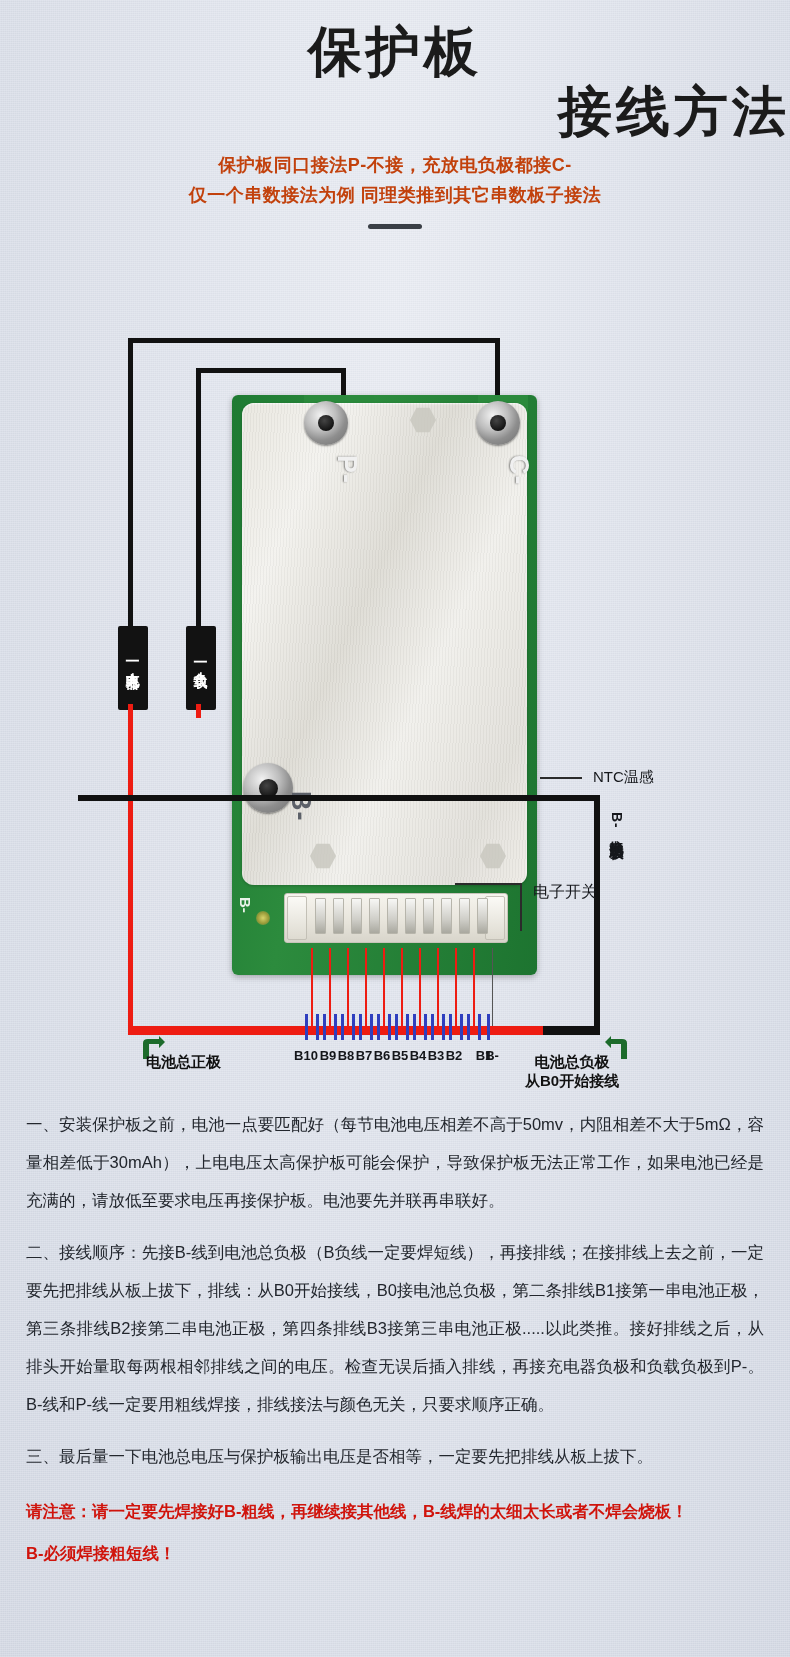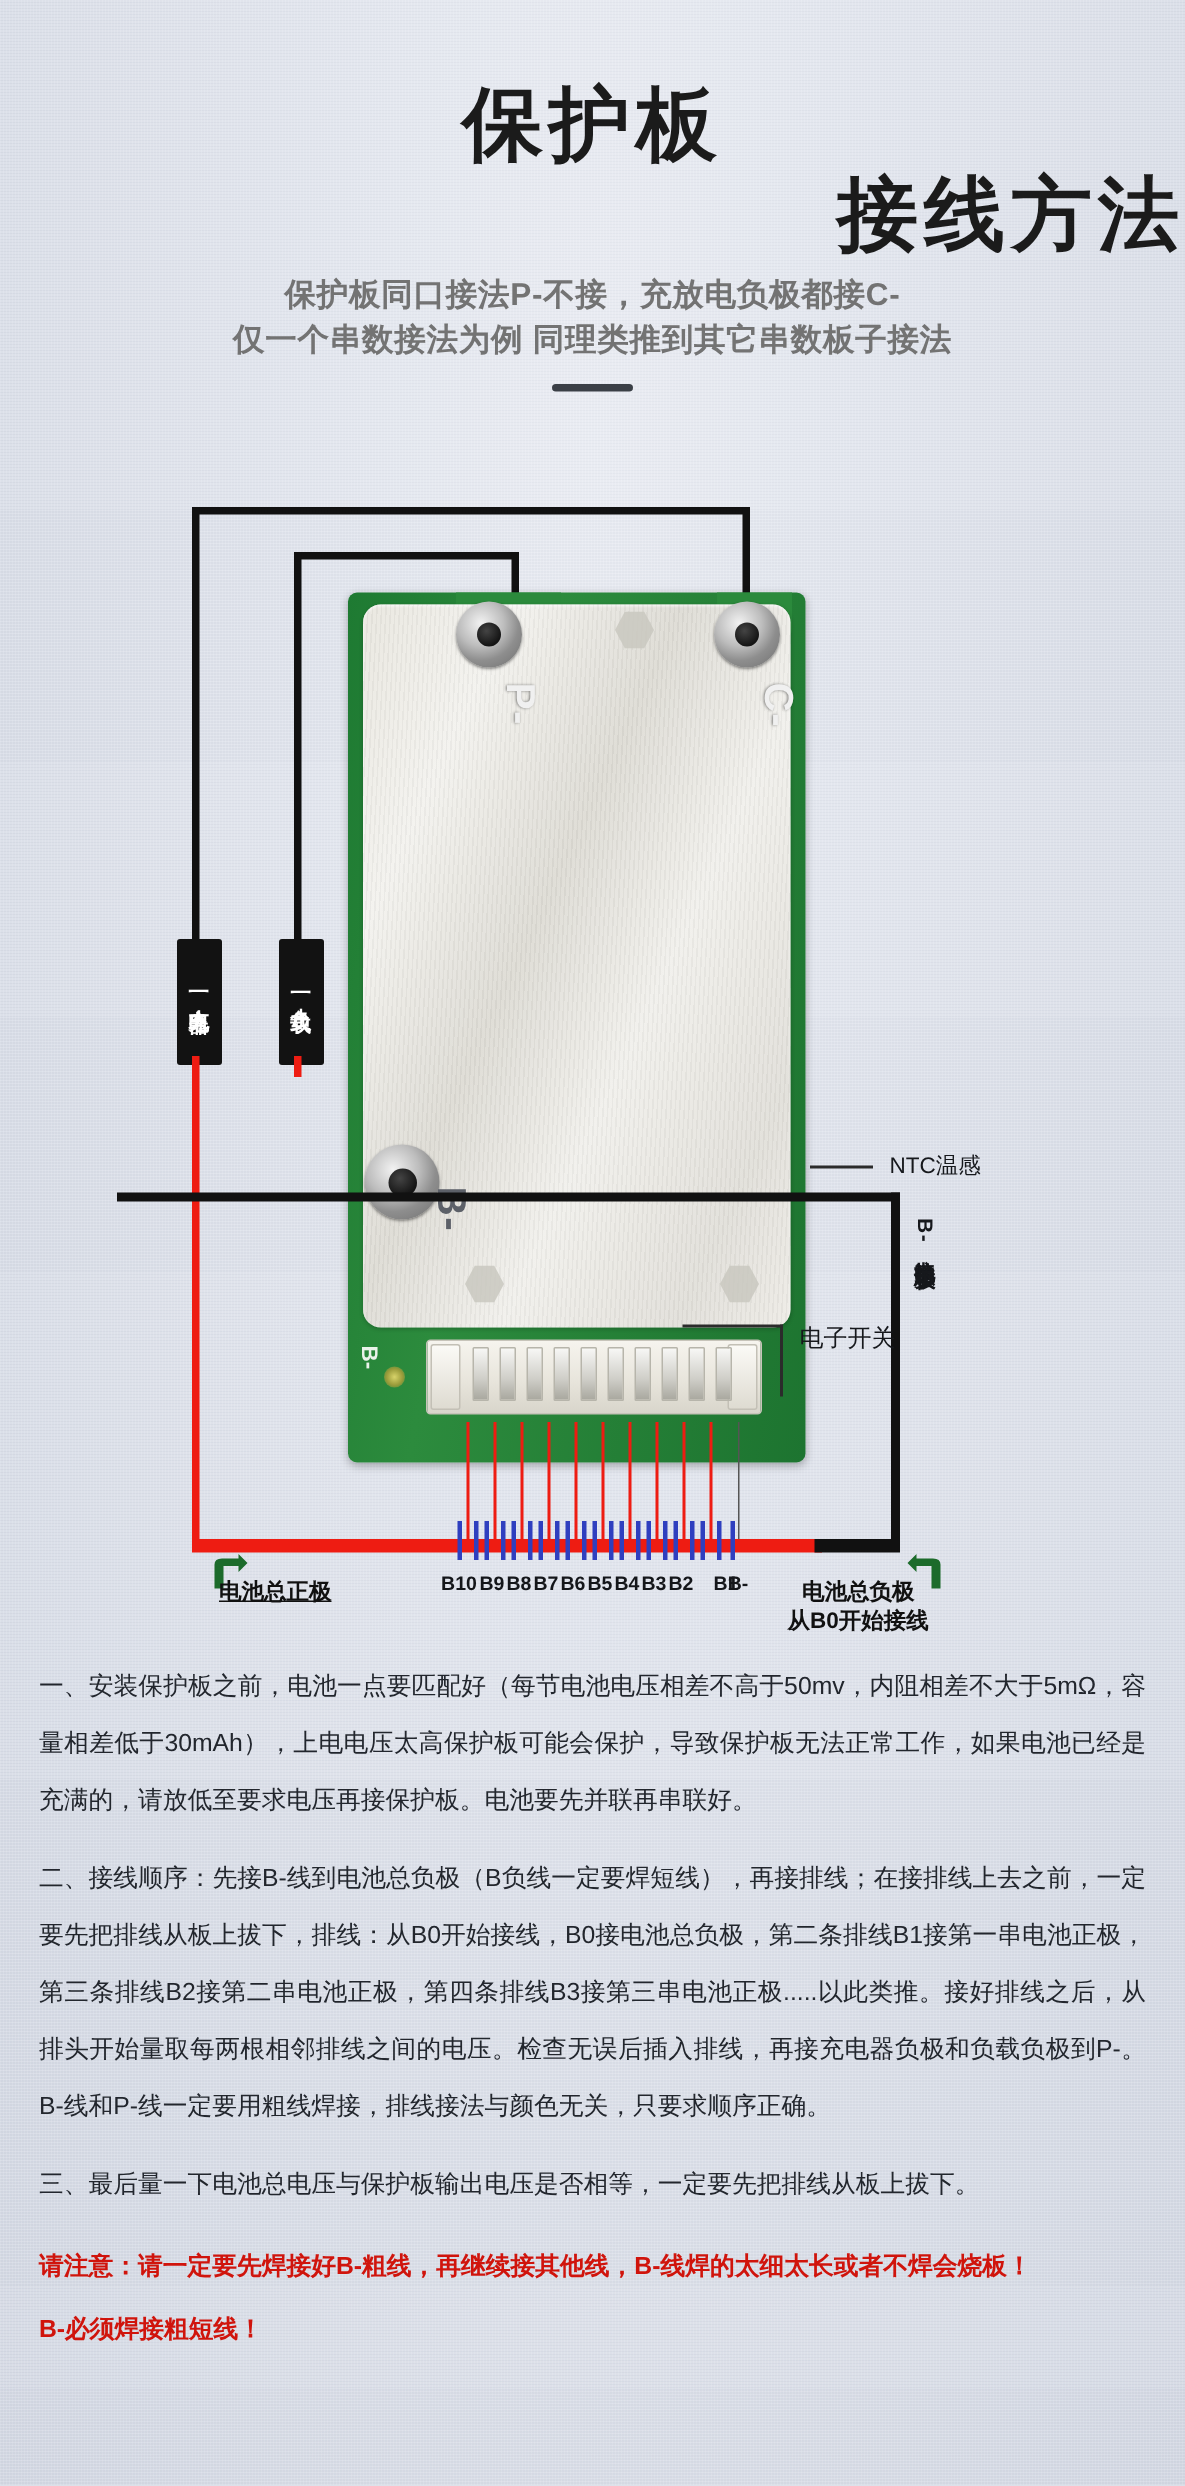--- a/index.html
+++ b/index.html
@@ -19,24 +19,24 @@
       repeating-linear-gradient(0deg, rgba(255,255,255,.22) 0 1px, rgba(0,0,0,.02) 1px 2px),
       repeating-linear-gradient(90deg, rgba(255,255,255,.14) 0 1px, rgba(0,0,0,.02) 1px 2px);
   }
 
   
   .header{position:absolute;left:0;top:0;width:790px;text-align:center;}
   .title-1,.title-2{
     font-weight:bold;color:#1b1b1b;letter-spacing:4px;
     font-size:54px;line-height:62px;
   }
-  .title-1{margin-top:52px;}
+  .title-1{margin-top:20px;}
   .title-2{margin-top:-2px;text-align:right;}
   .sub{
-    color:#737373;font-weight:bold;font-size:21px;line-height:30px;
+    color:#c2410c;font-weight:bold;font-size:18px;line-height:30px;
     margin-top:8px;letter-spacing:.5px;
   }
   .rule{
     width:54px;height:5px;background:#3a3f46;border-radius:3px;
     margin:14px auto 0;
   }
 
   
   .diagram{position:absolute;left:0;top:300px;width:790px;height:800px;}
 
@@ -294,21 +294,21 @@
   <div class="blabel" style="left:380px;top:748px;width:40px;">B5</div>
   <div class="blabel" style="left:398px;top:748px;width:40px;">B4</div>
   <div class="blabel" style="left:416px;top:748px;width:40px;">B3</div>
   <div class="blabel" style="left:434px;top:748px;width:40px;">B2</div>
   <div class="blabel" style="left:452px;top:748px;width:64px;">B1</div>
   <div class="blabel" style="left:472px;top:748px;width:40px;">B-</div>
 
   <svg class="arrow" style="left:140px;top:736px;" viewBox="0 0 26 24">
     <path d="M3 23 L3 7 Q3 3 8 3 L19 3 L19 0 L25 6 L19 12 L19 8 L9 8 L9 23 Z" fill="#1c6b2b"></path>
   </svg>
-  <div class="arrowlbl" style="left:146px;top:752px;text-decoration:underline;">电池总正极</div>
+  <div class="arrowlbl" style="left:146px;top:752px;">电池总正极</div>
 
   <svg class="arrow" style="left:604px;top:736px;" viewBox="0 0 26 24">
     <path d="M23 23 L23 7 Q23 3 18 3 L7 3 L7 0 L1 6 L7 12 L7 8 L17 8 L17 23 Z" fill="#1c6b2b"></path>
   </svg>
   <div class="arrowlbl" style="left:525px;top:752px;">
     <span>电池总负极</span><br>
     <span>从B0开始接线</span>
   </div>
 
 </div>

